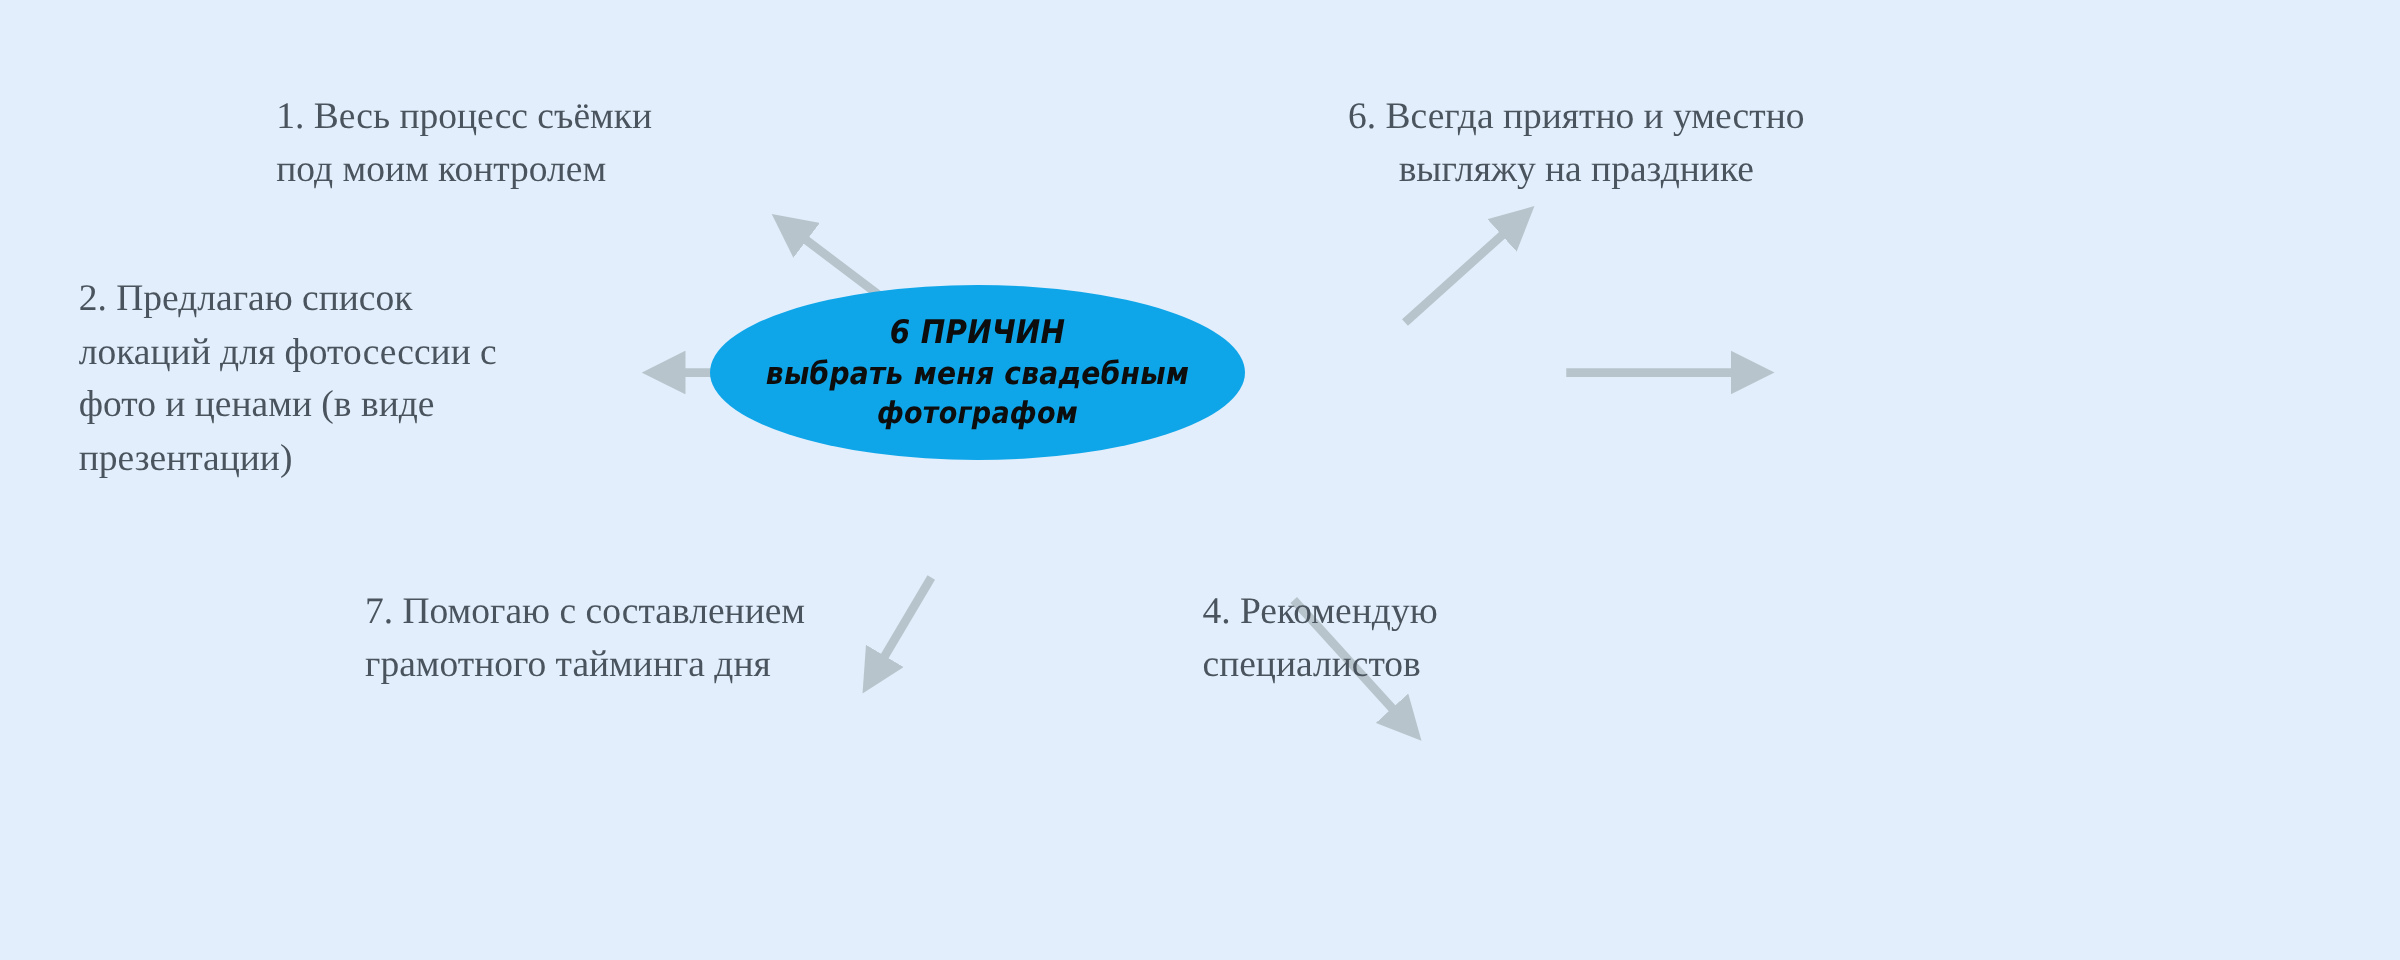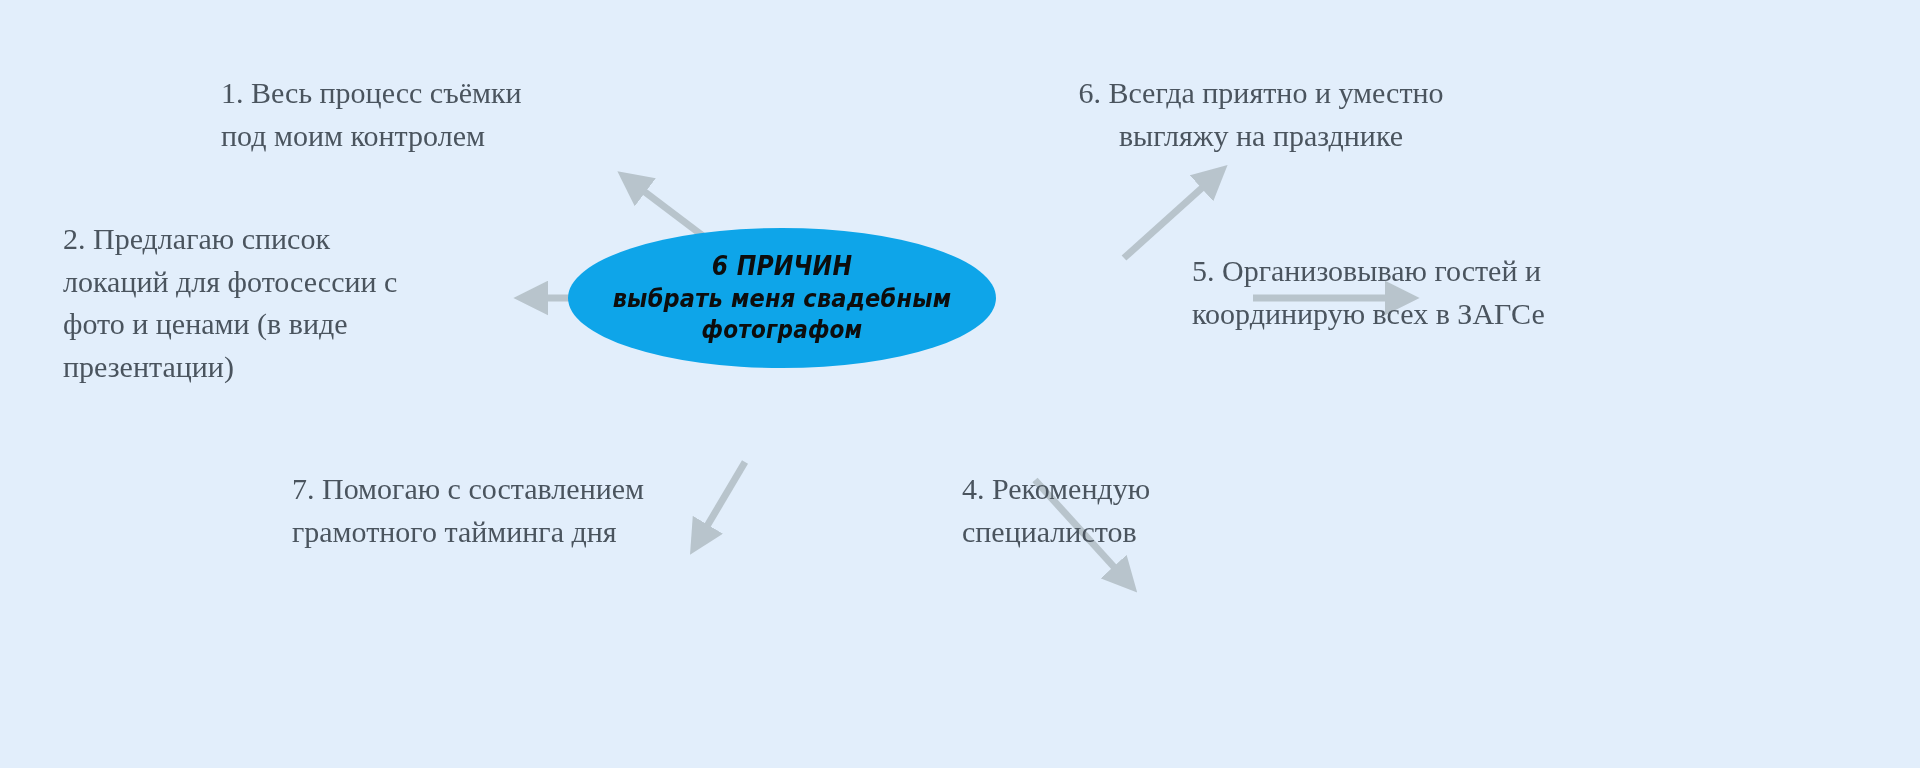--- a/index.html
+++ b/index.html
@@ -104,19 +104,17 @@
 локаций для фотосессии с
 фото и ценами (в виде
 презентации)</div>
 
   <div class="label" id="label-3">7. Помогаю с составлением
 грамотного тайминга дня</div>
 
   <div class="label" id="label-4">4. Рекомендую
 специалистов</div>
 
-  <div class="label" id="label-5">5. Организовываю гостей и
-координирую всех в ЗАГСе</div>
 
   <div class="label" id="label-6">6. Всегда приятно и уместно
 выгляжу на празднике</div>
 
 </div>
 
 </body></html>

